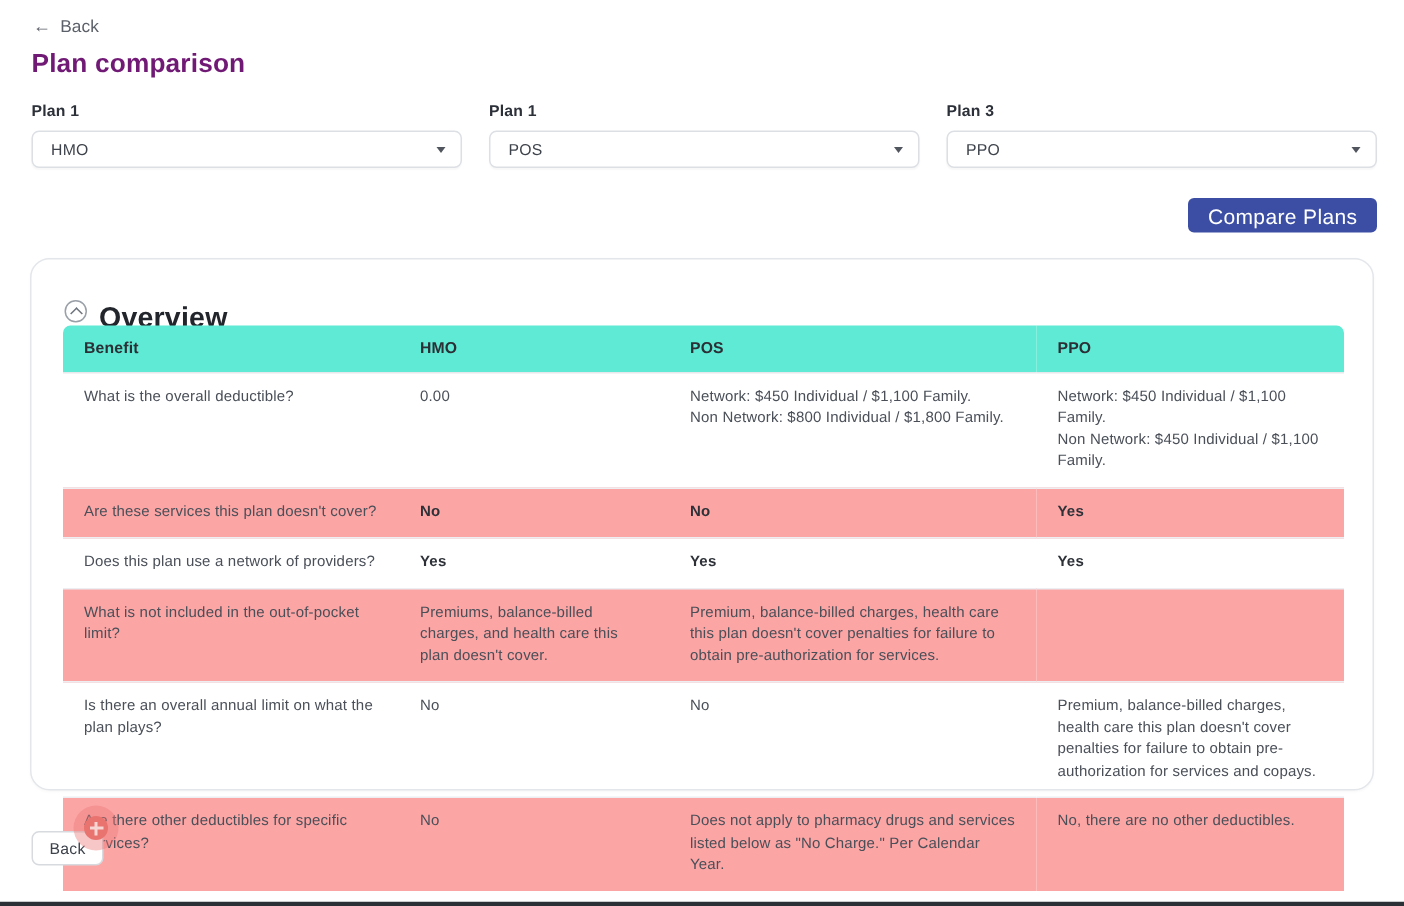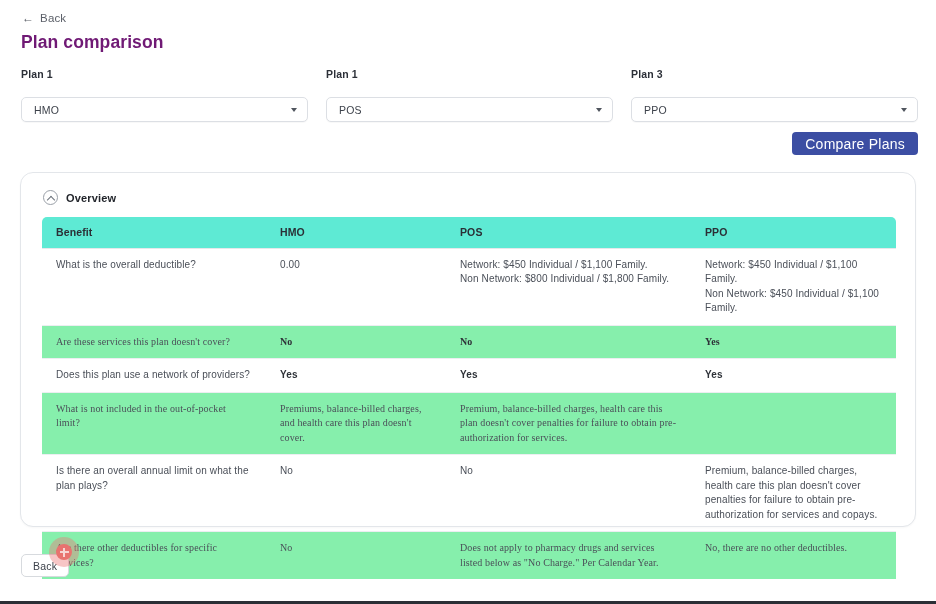--- a/index.html
+++ b/index.html
@@ -61,21 +61,21 @@
     top: 68px;
     width: 899px;
     display: flex;
     gap: 18px;
   }
   .select-group { width: 287px; }
   .select-label {
     font-size: 10.5px;
     font-weight: 700;
     color: #2c3038;
-    margin-bottom: 17px;
+    margin-bottom: 7px;
     letter-spacing: .15px;
   }
   .select-box {
     position: relative;
     height: 25px;
     background: #ffffff;
     border: 1px solid #dcdfe4;
     border-radius: 5px;
     display: flex;
     align-items: center;
@@ -152,24 +152,25 @@
   .collapse-icon::before {
     content: "";
     position: absolute;
     left: 3.6px; top: 5.6px;
     width: 5px; height: 5px;
     border-left: 1.3px solid #6d737c;
     border-top: 1.3px solid #6d737c;
     transform: rotate(45deg);
   }
   .section-title {
-    font-size: 11px;
+    font-size: 19px;
     font-weight: 600;
     color: #22252b;
     letter-spacing: .15px;
+    margin-top: 12px;
   }
 
   
   table.cmp {
     position: absolute;
     left: 21px;
     top: 44px;
     width: 854px;
     border-collapse: collapse;
     table-layout: fixed;
@@ -189,21 +190,21 @@
     font-weight: 700;
     color: #2b2f36;
     background: #5eead4;
     padding-top: 8px;
     padding-bottom: 8px;
     border-bottom: 1px solid #e6e8eb;
   }
   table.cmp th:first-child { border-top-left-radius: 5px; }
   table.cmp th:last-child  { border-top-right-radius: 5px; }
 
-  table.cmp tbody tr.alt { background: #86efac; font-family: Liberation Serif, serif; }
+  table.cmp tbody tr.alt { background: #fca5a5; }
   table.cmp tbody tr:last-child td { border-bottom: none; }
 
   td.benefit { color: #4a4f58; }
   td.val     { color: #4a4f58; }
   td.val.emph { font-weight: 700; color: #2e3238; }
 
   col.c-benefit { width: 224px; }
   col.c-hmo     { width: 180px; }
   col.c-pos     { width: 245px; }
   col.c-ppo     { width: 205px; }

